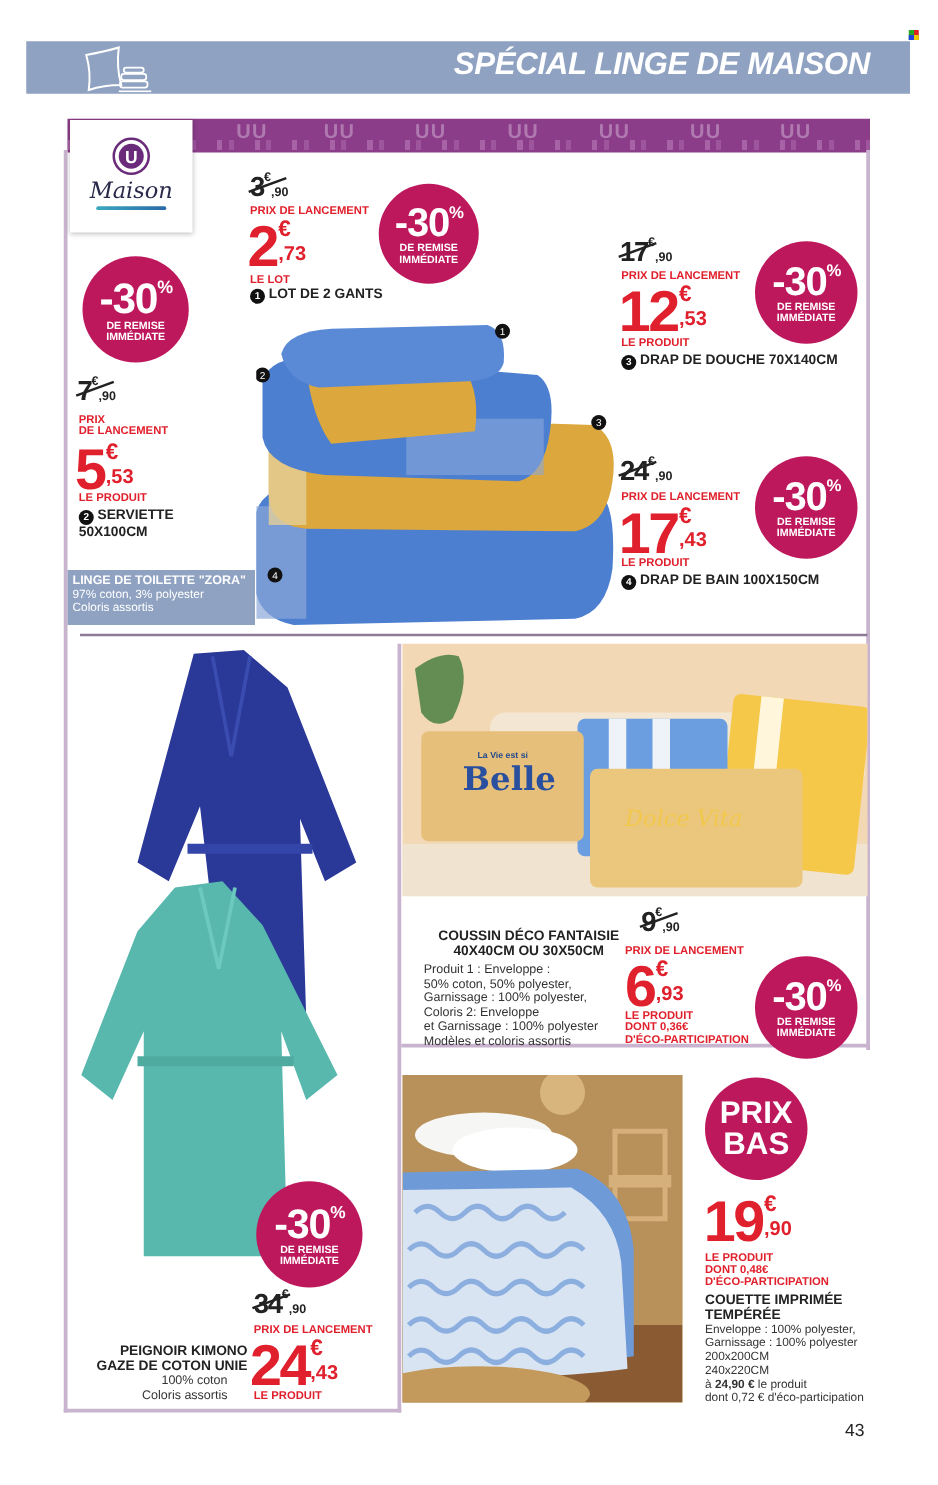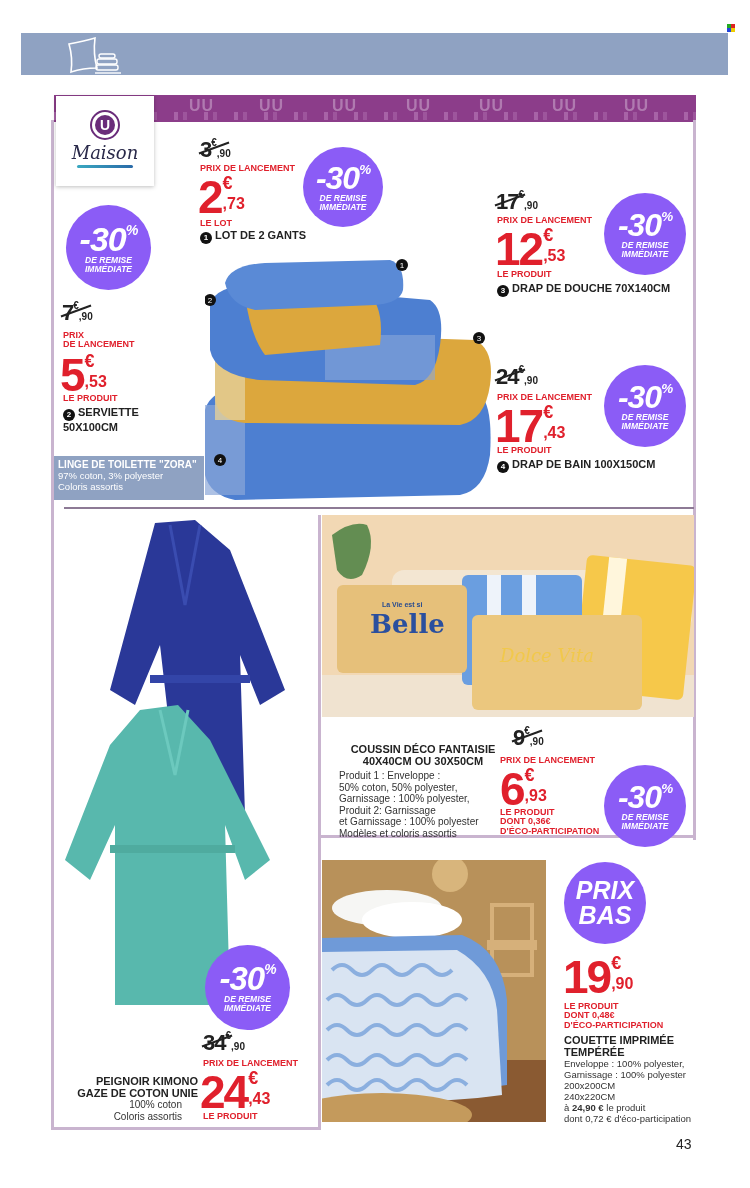--- a/index.html
+++ b/index.html
@@ -18,21 +18,21 @@
   .frame-bottom-robe { left: 51px; top: 1127px; width: 270px; height: 3px; background: #c9b4cf; }
   .frame-robe-right { left: 318px; top: 515px; width: 3px; height: 615px; background: #c9b4cf; }
   .divider-robe-top { left: 64px; top: 507px; width: 630px; height: 2px; background: #8d7a95; }
   .frame-cushion-bottom { left: 321px; top: 835px; width: 375px; height: 3px; background: #c9b4cf; }
   .logo-card { left: 56px; top: 96px; width: 98px; height: 90px; background: #fff; box-shadow: 0 1px 4px rgba(0,0,0,.25); text-align: center; }
   .logo-circle { width: 30px; height: 30px; border-radius: 50%; border: 2px solid #6a2c7a; margin: 14px auto 0; display: flex; align-items: center; justify-content: center; }
   .logo-circle span { display: block; width: 20px; height: 20px; border-radius: 50%; background: #6a2c7a; color: #fff; font-weight: bold; font-size: 14px; line-height: 20px; }
   .logo-word { font-family: "DejaVu Serif", serif; font-style: italic; font-size: 18px; color: #2a2a4a; margin-top: 2px; }
   .logo-swoosh { width: 56px; height: 3px; border-radius: 2px; background: linear-gradient(90deg,#3aa8c0,#2a6aa8); margin: 2px auto 0; }
 
-  .badge { border-radius: 50%; background: #8b5cf6; color: #fff; text-align: center; display: flex; flex-direction: column; justify-content: center; align-items: center; font-style: italic; }
+  .badge { border-radius: 50%; background: #be185d; color: #fff; text-align: center; display: flex; flex-direction: column; justify-content: center; align-items: center; }
   .badge .pct { font-weight: bold; line-height: 1; letter-spacing: -1px; }
   .badge .pct sup { font-size: 0.42em; vertical-align: top; position: relative; top: 0.1em; }
   .badge .sub { font-weight: bold; line-height: 1.05; }
 
   .old-price { font-weight: bold; color: #222; position: absolute; }
   .old-price .int { font-size: 22px; letter-spacing: -1px; }
   .old-price .cur { font-size: 10px; vertical-align: top; }
   .old-price .dec { font-size: 10px; }
   .old-price .strike { position: absolute; left: -2px; top: 10px; width: 32px; height: 2px; background: #222; transform: rotate(-20deg); }
 
@@ -63,20 +63,21 @@
 <div class="abs corner-mark"></div>
 
 <div class="abs header-band">
   <svg class="abs header-icon" viewBox="0 0 60 40">
     <path d="M4 10 Q20 7 30 4 Q28 20 32 34 Q18 34 6 38 Q8 24 4 10 Z" fill="none" stroke="#fff" stroke-width="1.6"></path>
     <rect x="34" y="20" width="16" height="4" rx="2" fill="none" stroke="#fff" stroke-width="1.4"></rect>
     <rect x="32" y="25" width="20" height="5" rx="2" fill="none" stroke="#fff" stroke-width="1.4"></rect>
     <rect x="31" y="31" width="22" height="5" rx="2" fill="none" stroke="#fff" stroke-width="1.4"></rect>
     <line x1="30" y1="39" x2="56" y2="39" stroke="#fff" stroke-width="1.4"></line>
   </svg>
+  <div class="abs header-title">SPÉCIAL LINGE DE MAISON</div>
 </div>
 
 <div class="abs u-band">
   <span class="u" style="left:2px">U</span>
   <span class="u" style="left:135px">UU</span>
   <span class="u" style="left:205px">UU</span>
   <span class="u" style="left:278px">UU</span>
   <span class="u" style="left:352px">UU</span>
   <span class="u" style="left:425px">UU</span>
   <span class="u" style="left:498px">UU</span>
@@ -229,21 +230,21 @@
 </div>
 
 <div class="product-name" style="left:347px;top:743px;text-align:center;width:152px;font-size:11px">
   <div>COUSSIN DÉCO FANTAISIE</div>
   <div>40X40CM OU 30X50CM</div>
 </div>
 <div class="desc" style="left:339px;top:770px;width:160px;text-align:left">
   <div>Produit 1 : Enveloppe :</div>
   <div>50% coton, 50% polyester,</div>
   <div>Garnissage : 100% polyester,</div>
-  <div>Produit 2: Garnissage</div>
+  <div>Coloris 2: Enveloppe</div>
   <div>et Garnissage : 100% polyester</div>
   <div>Modèles et coloris assortis</div>
 </div>
 <div class="old-price" style="left:513px;top:725px">
   <span class="int">9</span><span class="cur">€</span><span class="dec">,90</span>
   <div class="strike"></div>
 </div>
 <div class="red-label" style="left:500px;top:756px">PRIX DE LANCEMENT</div>
 <div class="big-price" style="left:500px;top:766px">
   <span class="int">6</span><span class="side"><span class="cur">€</span><span class="dec">,93</span></span>

